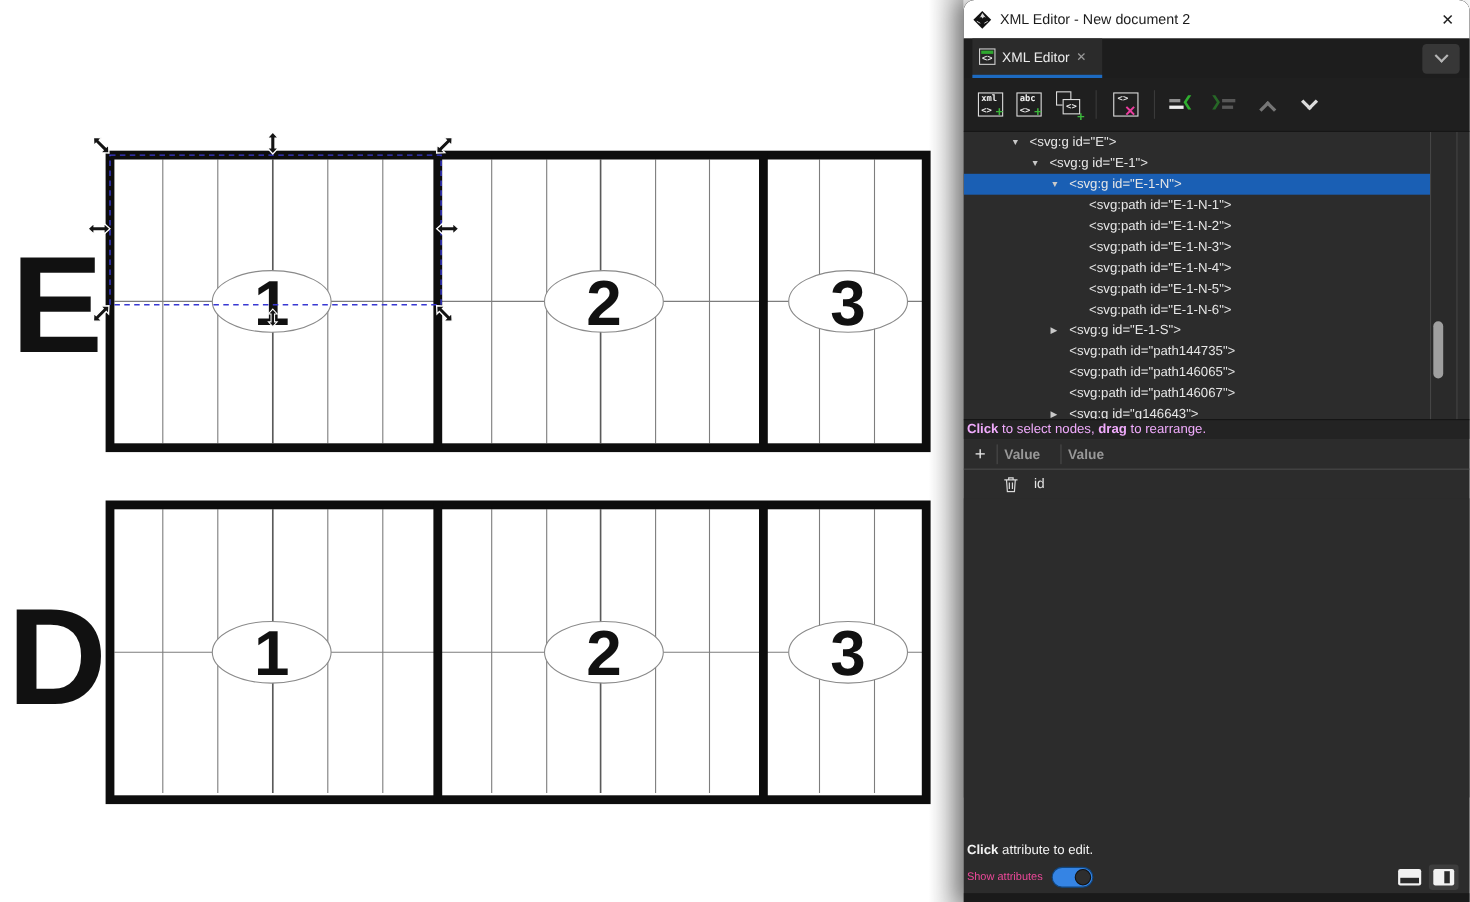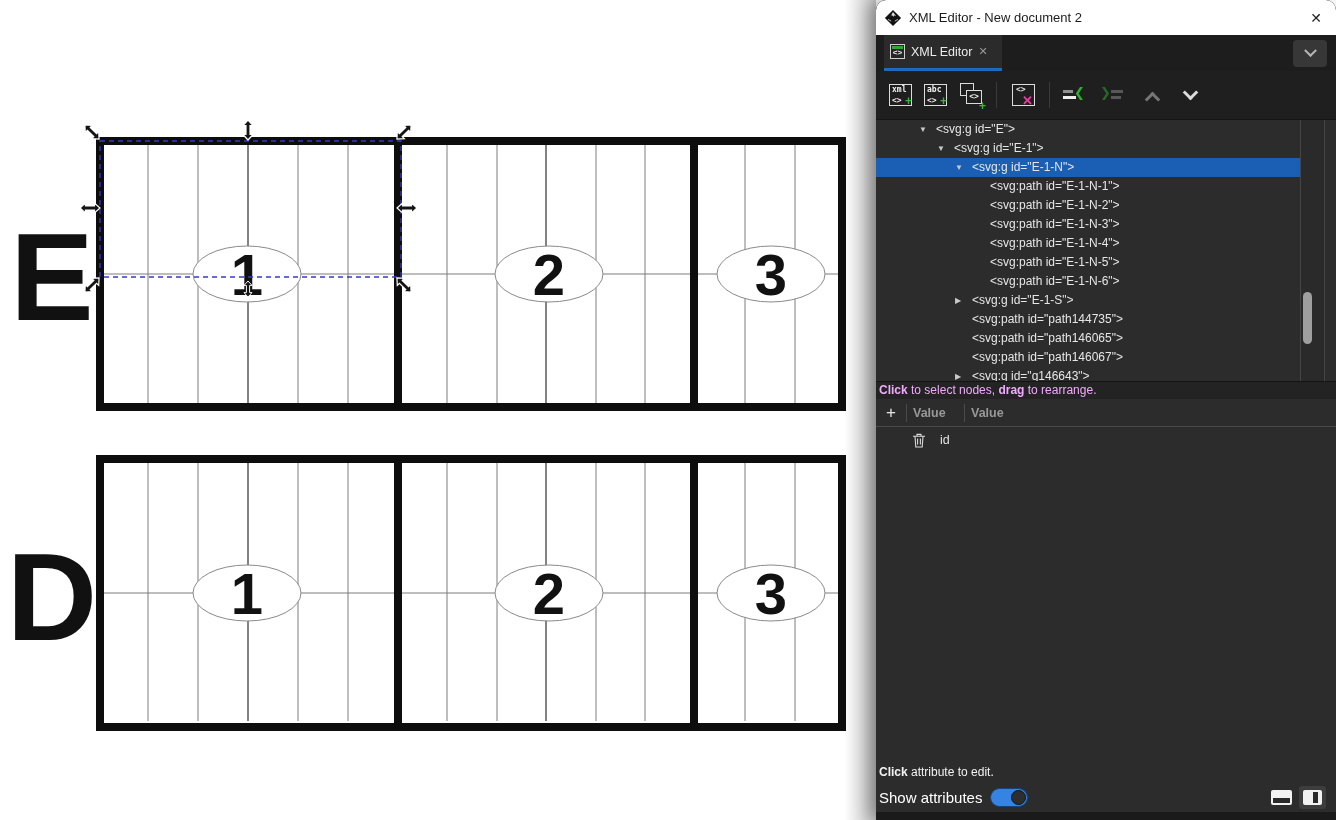--- a/index.html
+++ b/index.html
@@ -88,21 +88,21 @@
   .attr-colvalue { flex:1; padding-left:6px; font-size:12.5px; font-weight:bold; color:#989898; }
   .attr-row { height:26px; flex:none; display:flex; align-items:center;padding-left:28px; }
   .attr-trash { width:30px; flex:none; display:flex; justify-content:center; }
   .attr-name { width:58px; flex:none; padding-left:6px; font-size:12.5px; color:#e2e2e2; }
   .attr-value { flex:1; padding-left:6px; font-size:12.5px; color:#e2e2e2; }
   .attr-empty { flex:1; background:#2c2c2c; }
 
   
   .hint { height:20px; flex:none; font-size:12px; padding-left:3px; color:#f2f2f2; line-height:18px;margin-top:38px; }
   .footer { height:29px; flex:none; display:flex; align-items:center; padding:0 10px 0 3px; }
-  .footer .shlbl { font-size:15px; color:#ffffff; margin-right:8px; }
+  .footer .shlbl { font-size:10px; color:#ec4899; margin-right:8px; }
   .toggle { width:38px; height:19px; border-radius:10px; background:#3584e4; position:relative;
     border:1px solid #10457e; }
   .knob { position:absolute; right:1px; top:1px; width:15px; height:15px; border-radius:50%;
     background:#2e2e2e; border:1px solid #121212; }
   .footer .spacer { flex:1; }
   .li1 { width:21px; height:15px; background:#f2f2f2; border-radius:2px; position:relative; margin-right:7px; }
   .li1 .d { position:absolute; left:2px; right:2px; bottom:2px; height:5px; background:#2a2a2a; }
   .li2wrap { width:27px; height:23px; background:#3d3d3d; border-radius:3px;
     display:flex; align-items:center; justify-content:center; }
   .li2 { width:19px; height:15px; background:#f2f2f2; border-radius:2px; position:relative; }

